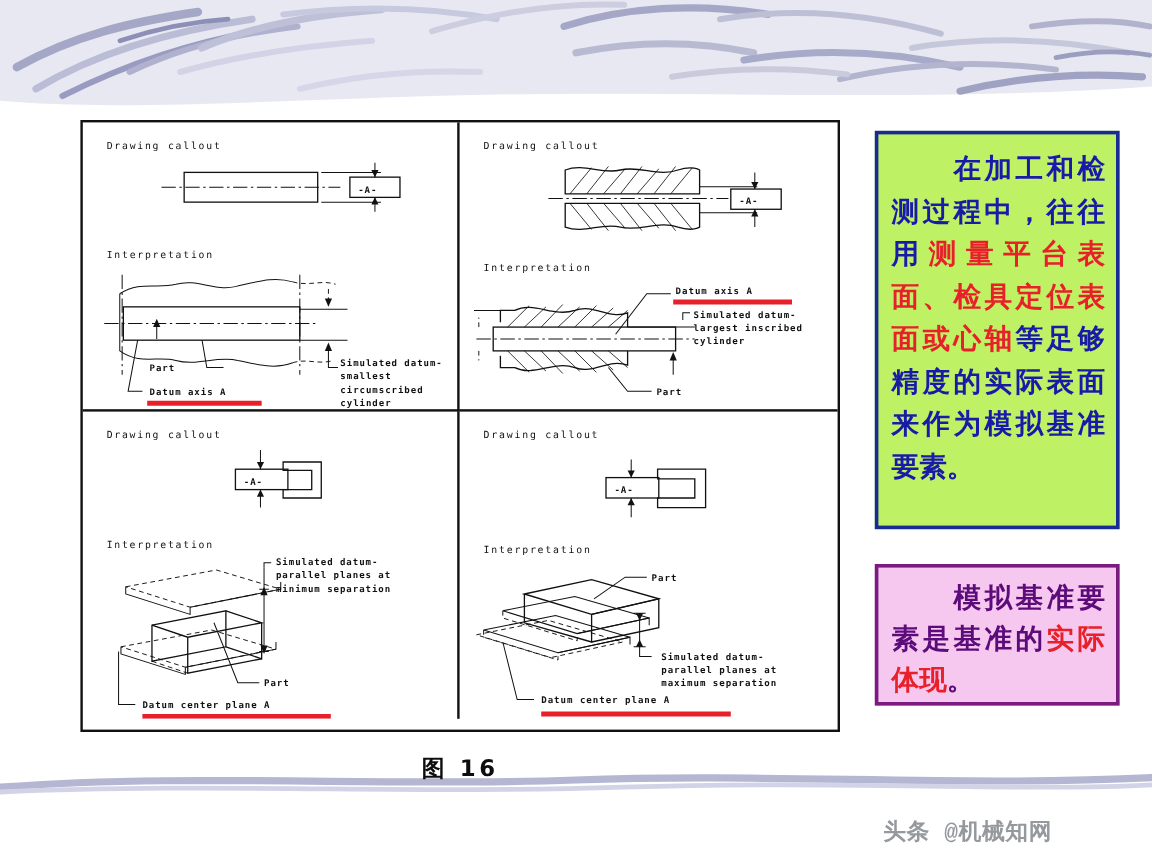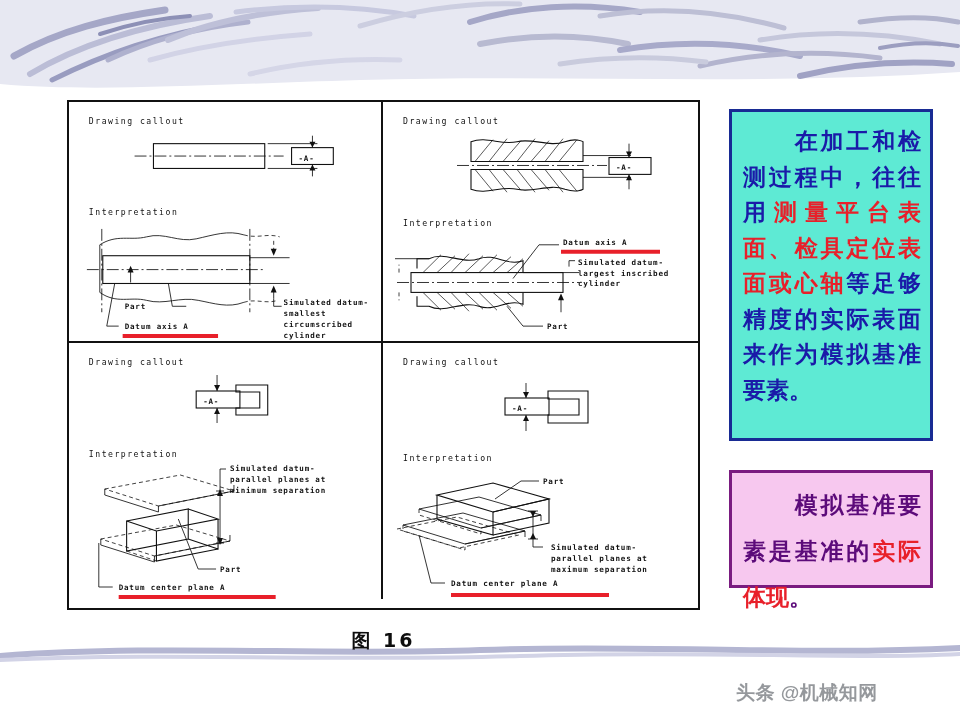--- a/index.html
+++ b/index.html
@@ -88,45 +88,45 @@
   .note-box {
     position: absolute;
     box-sizing: border-box;
     font-family: "DejaVu Sans", sans-serif;
     font-weight: bold;
     text-align: justify;
   }
   #note-yellow {
     left: 729px; top: 109px;
     width: 204px; height: 332px;
-    background: #5eead4;
+    background: #bef264;
     border: 3px solid #182b94;
     padding: 12px 9px 8px 11px;
     font-size: 23px;
     line-height: 35.5px;
     color: #1a1aa8;
     letter-spacing: 0px;
   }
   #note-pink {
     left: 729px; top: 470px;
     width: 204px; height: 118px;
     background: #f7c8ef;
     border: 3px solid #7a1b80;
     padding: 9px 9px 6px 11px;
     font-size: 23px;
-    line-height: 46px;
+    line-height: 34px;
     color: #5c0b7a;
   }
   .hl-red { color: #e8202a; }
 
   
   #watermark {
     position: absolute;
     left: 736px; top: 680px;
-    font-family: Liberation Sans, sans-serif;
+    font-family: Liberation Mono, monospace;
     font-size: 19px;
     font-weight: bold;
     color: #555a60;
     opacity: 0.62;
     white-space: nowrap;
     letter-spacing: 0.5px;
   }
 </style>
 </head>
 <body>

